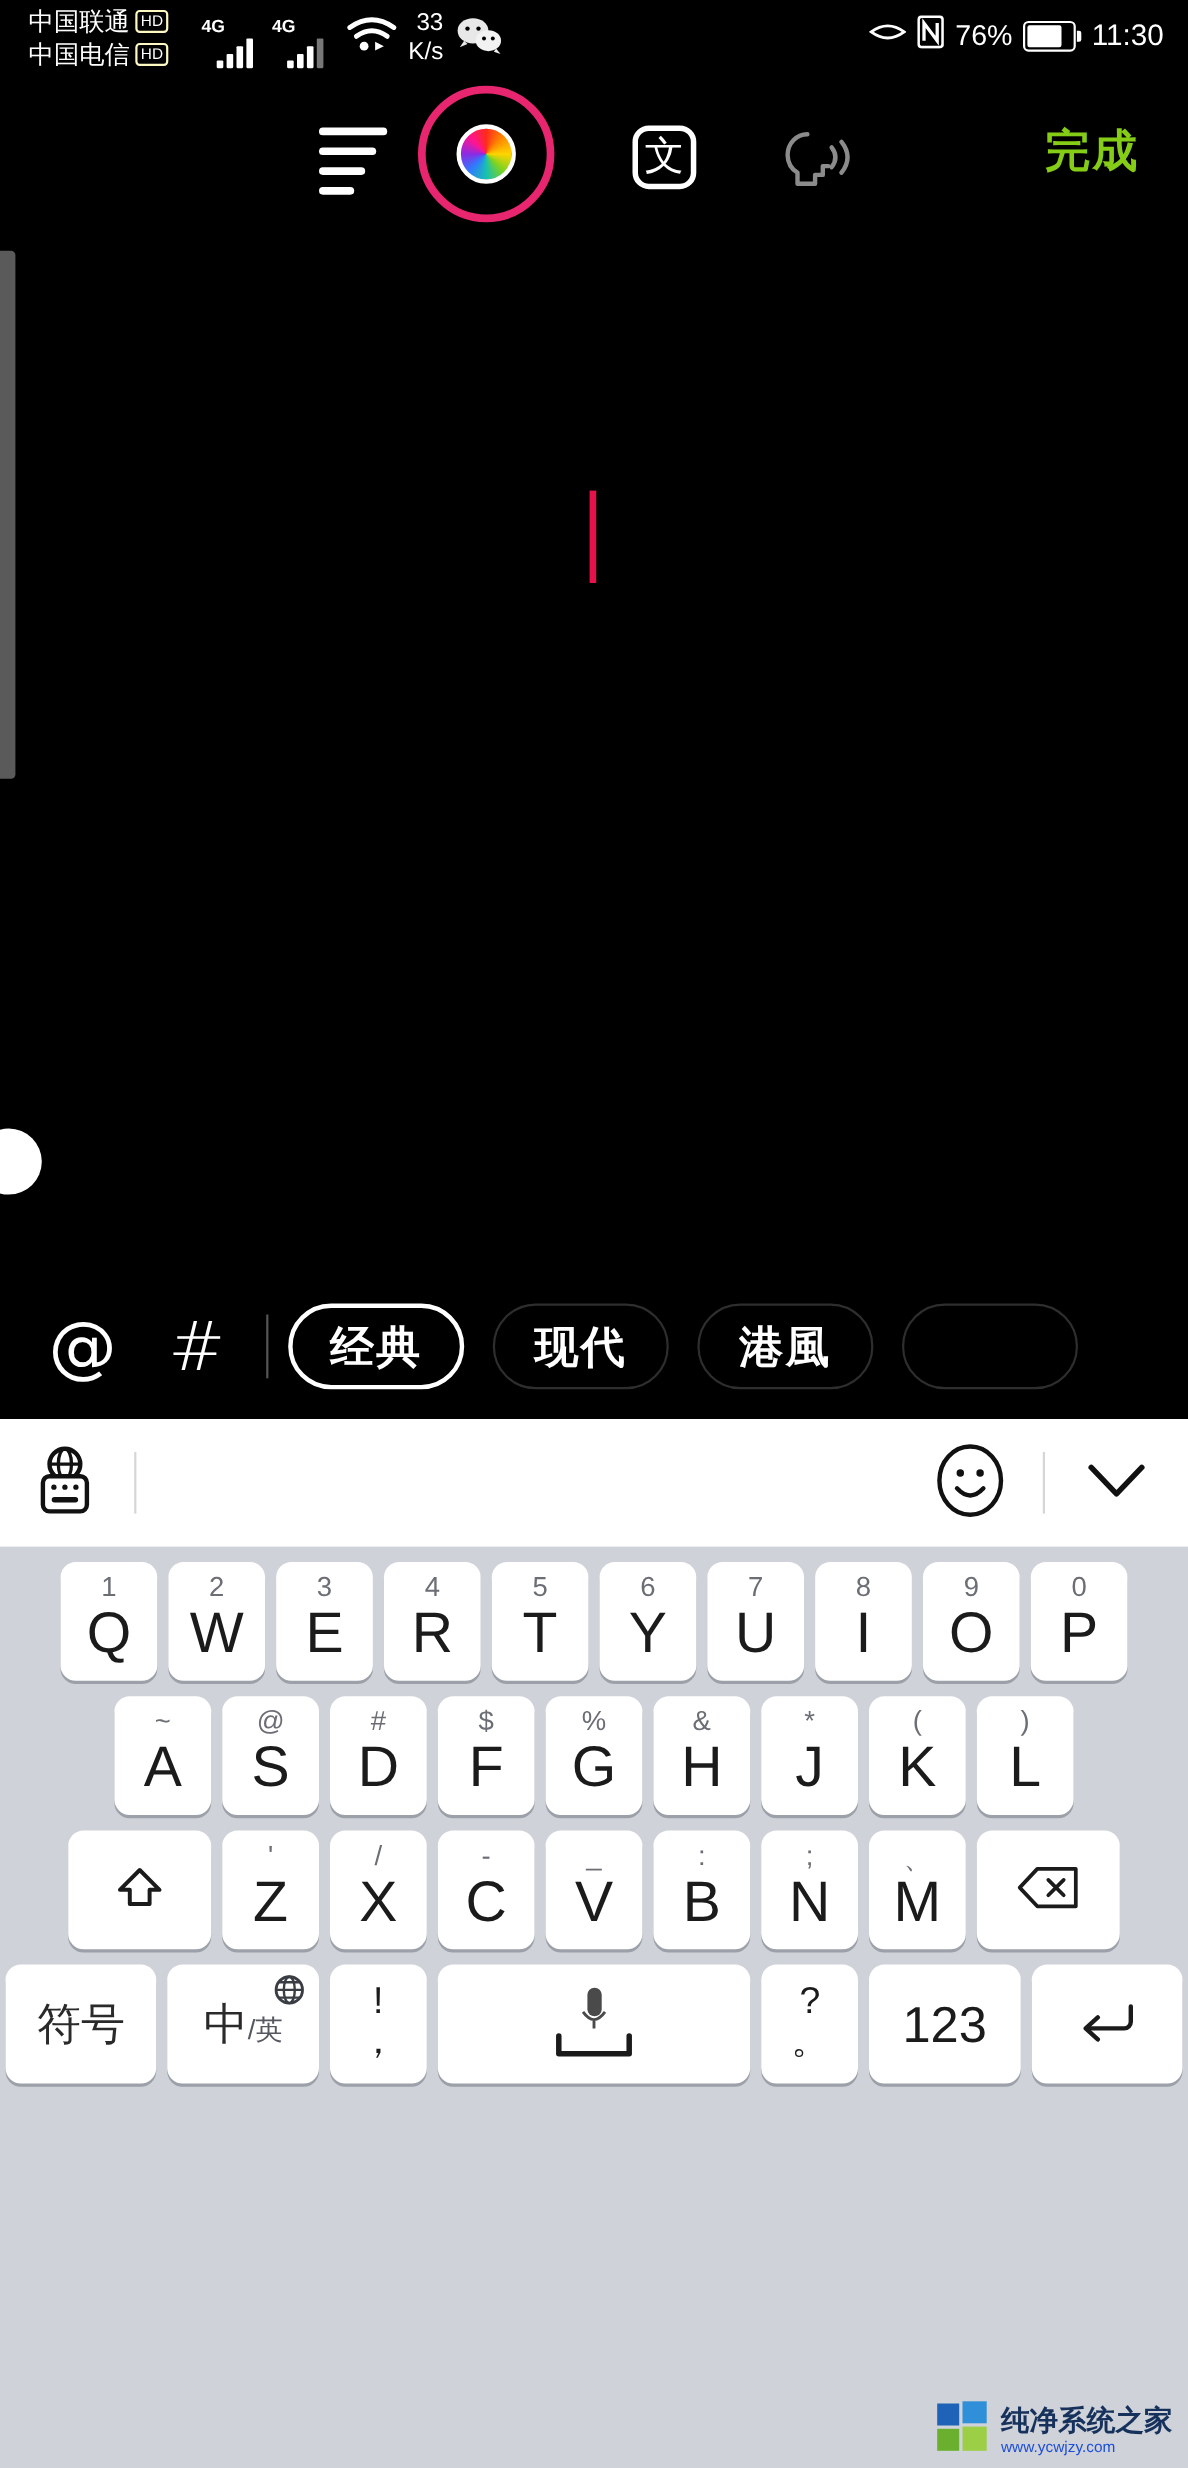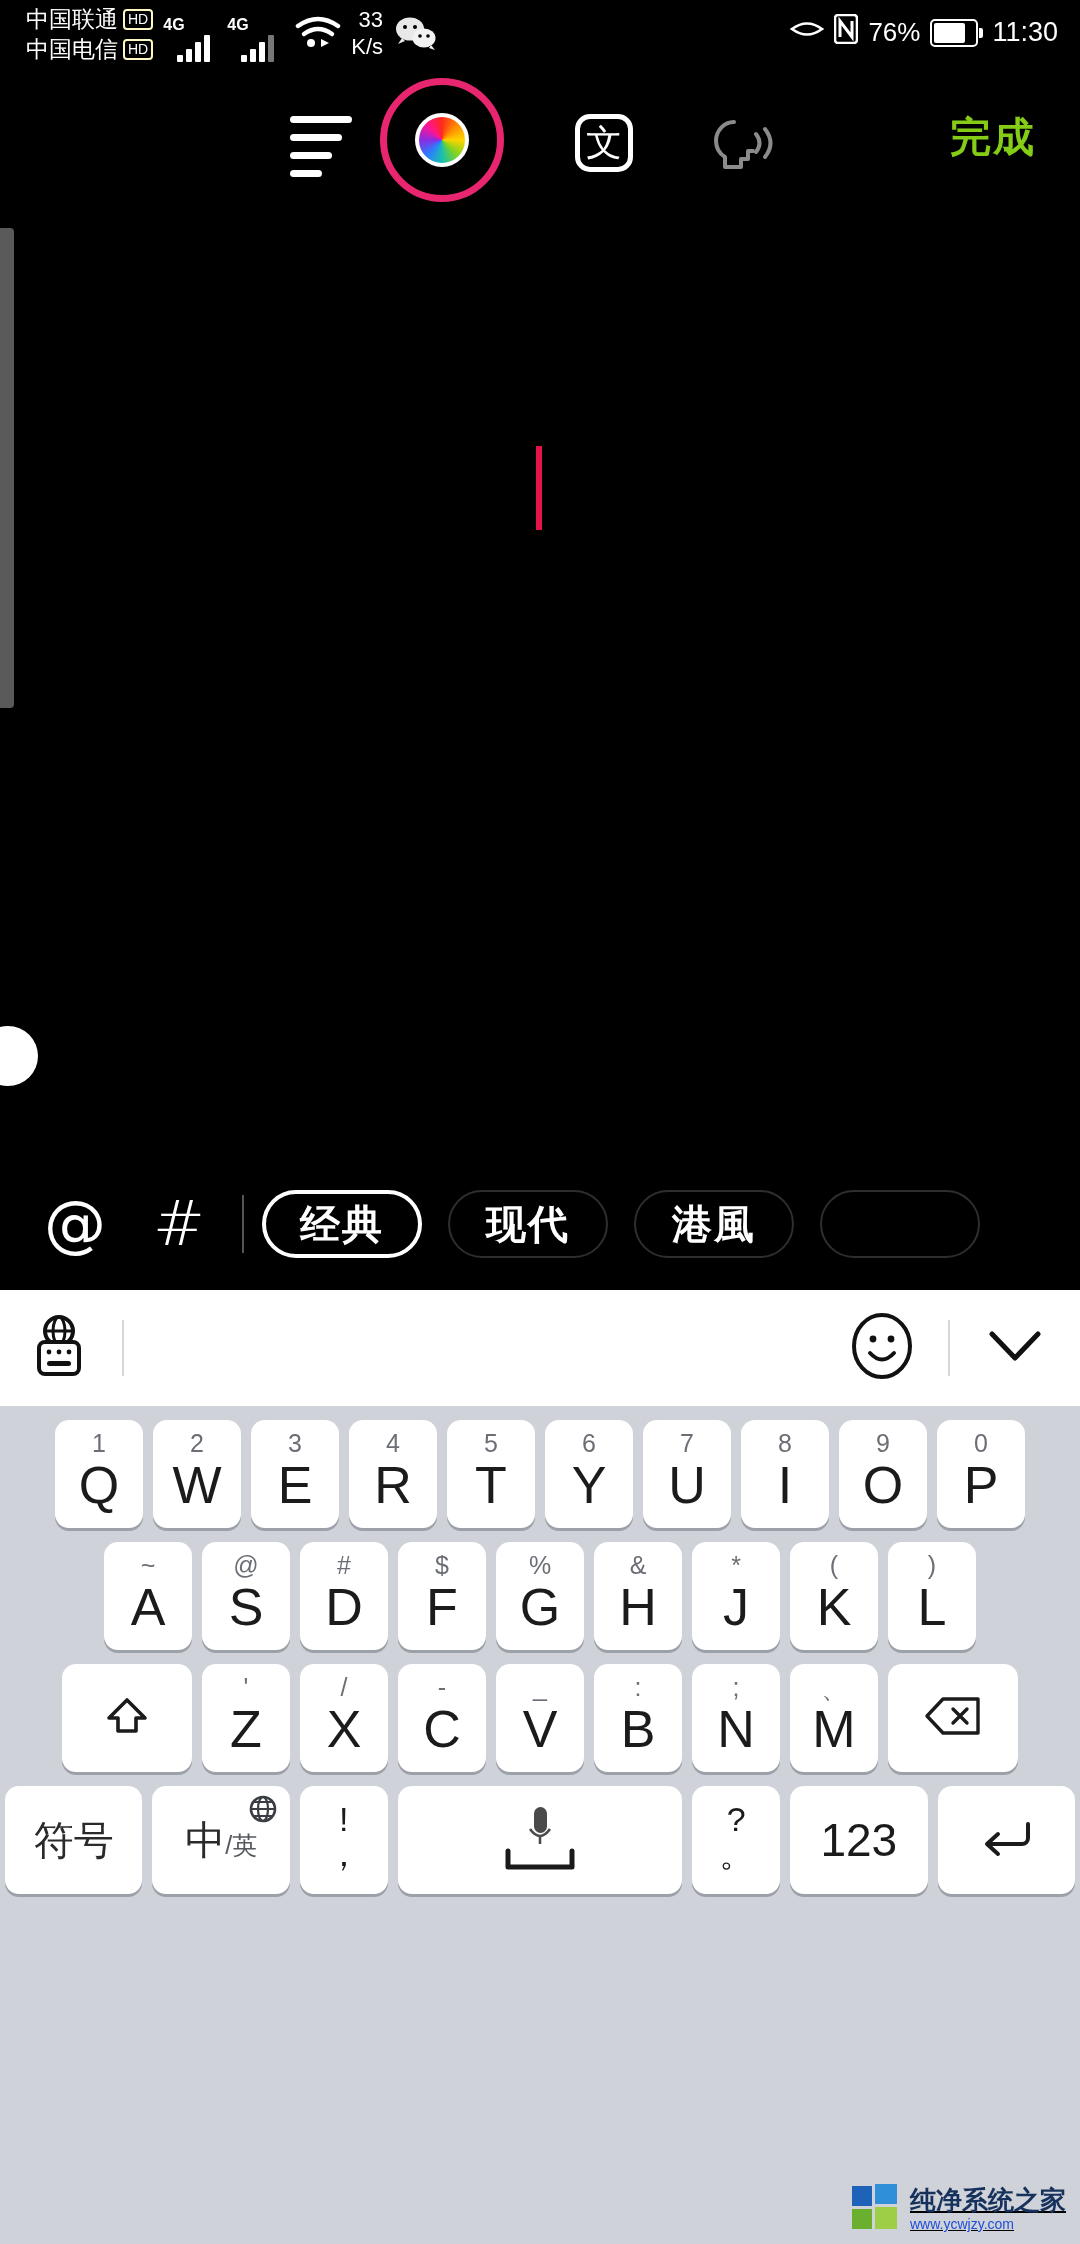--- a/index.html
+++ b/index.html
@@ -8,21 +8,21 @@
     background:#000;
     font-family:"Liberation Sans","DejaVu Sans",sans-serif;
     overflow:hidden;
     position:relative;
   }
   
   .statusbar{
     position:absolute;top:0;left:0;width:1080px;height:68px;
     background:#000;color:#fff;
   }
-  .sb-left{position:absolute;left:26px;top:4px;display:flex;align-items:flex-start;}
+  .sb-left{position:absolute;left:26px;top:4px;display:flex;align-items:flex-start;gap:20px;}
   .carriers{display:flex;flex-direction:column;line-height:30px;font-size:23px;}
   .carrier-line{display:flex;align-items:center;white-space:nowrap;}
   .hd-badge{
     display:inline-block;border:2px solid #fef9c3;border-radius:4px;
     font-size:14px;font-weight:normal;line-height:15px;padding:1px 3px;margin-left:5px;
   }
   .sig-group{display:flex;align-items:flex-end;margin-left:10px;height:58px;padding-bottom:6px;}
   .sig-wrap{position:relative;width:62px;height:46px;margin-right:2px;}
   .sig-wrap .g{position:absolute;top:0;left:0;font-size:16px;font-weight:bold;}
   .bars{position:absolute;bottom:0;left:14px;display:flex;align-items:flex-end;height:28px;}
@@ -85,21 +85,21 @@
 
   
   .chipbar{
     position:absolute;bottom:0;left:0;width:1080px;height:132px;display:flex;align-items:center;
   }
   .chip-icon{color:#fff;font-size:62px;line-height:62px;font-family:"DejaVu Sans",sans-serif;}
   .at{margin-left:30px;width:90px;text-align:center;}
   .hash{margin-left:14px;width:90px;text-align:center;font-weight:300;}
   .chip-div{width:2px;height:58px;background:#555;margin-left:18px;margin-right:18px;}
   .chip{
-    height:68px;min-width:160px;padding:0 34px;border-radius:42px;
+    height:78px;min-width:160px;padding:0 34px;border-radius:42px;
     border:2px solid #2e2e2e;color:#fff;font-size:40px;font-weight:bold;
     display:flex;align-items:center;justify-content:center;margin-right:26px;
     box-sizing:border-box;white-space:nowrap;letter-spacing:2px;
   }
   .chip.sel{border:4px solid #fff;}
 
   
   .kb{
     position:absolute;left:0;top:1290px;width:1080px;height:954px;background:#cfd2d8;
   }
@@ -137,21 +137,21 @@
   .k-123{width:138px;}
   .k-enter{width:138px;}
   .cn-main{font-size:40px;color:#2a2a2a;}
   .lang-main{font-size:40px;color:#2a2a2a;}
   .lang-main small{font-size:25px;color:#55585f;}
   .num-main{font-size:46px;color:#1b1b1b;font-family:"Liberation Sans",sans-serif;}
   .punct-top{position:absolute;top:14px;left:0;right:0;text-align:center;font-size:34px;color:#1b1b1b;}
   .punct-bot{position:absolute;bottom:16px;left:0;right:0;text-align:center;font-size:34px;color:#1b1b1b;}
   .globe-top{position:absolute;top:8px;right:12px;}
   .watermark{
-    position:absolute;right:14px;bottom:8px;display:flex;align-items:center;gap:8px;text-decoration:underline;
+    position:absolute;right:14px;bottom:8px;display:flex;align-items:center;gap:8px;
   }
   .wm-text{display:flex;flex-direction:column;line-height:1;}
   .wm-t1{font-size:26px;font-weight:bold;color:#16325c;}
   .wm-t2{font-size:14px;color:#1d4ed8;margin-top:4px;}
 </style>
 </head>
 <body>
 
 <div class="statusbar">
   <div class="sb-left">

